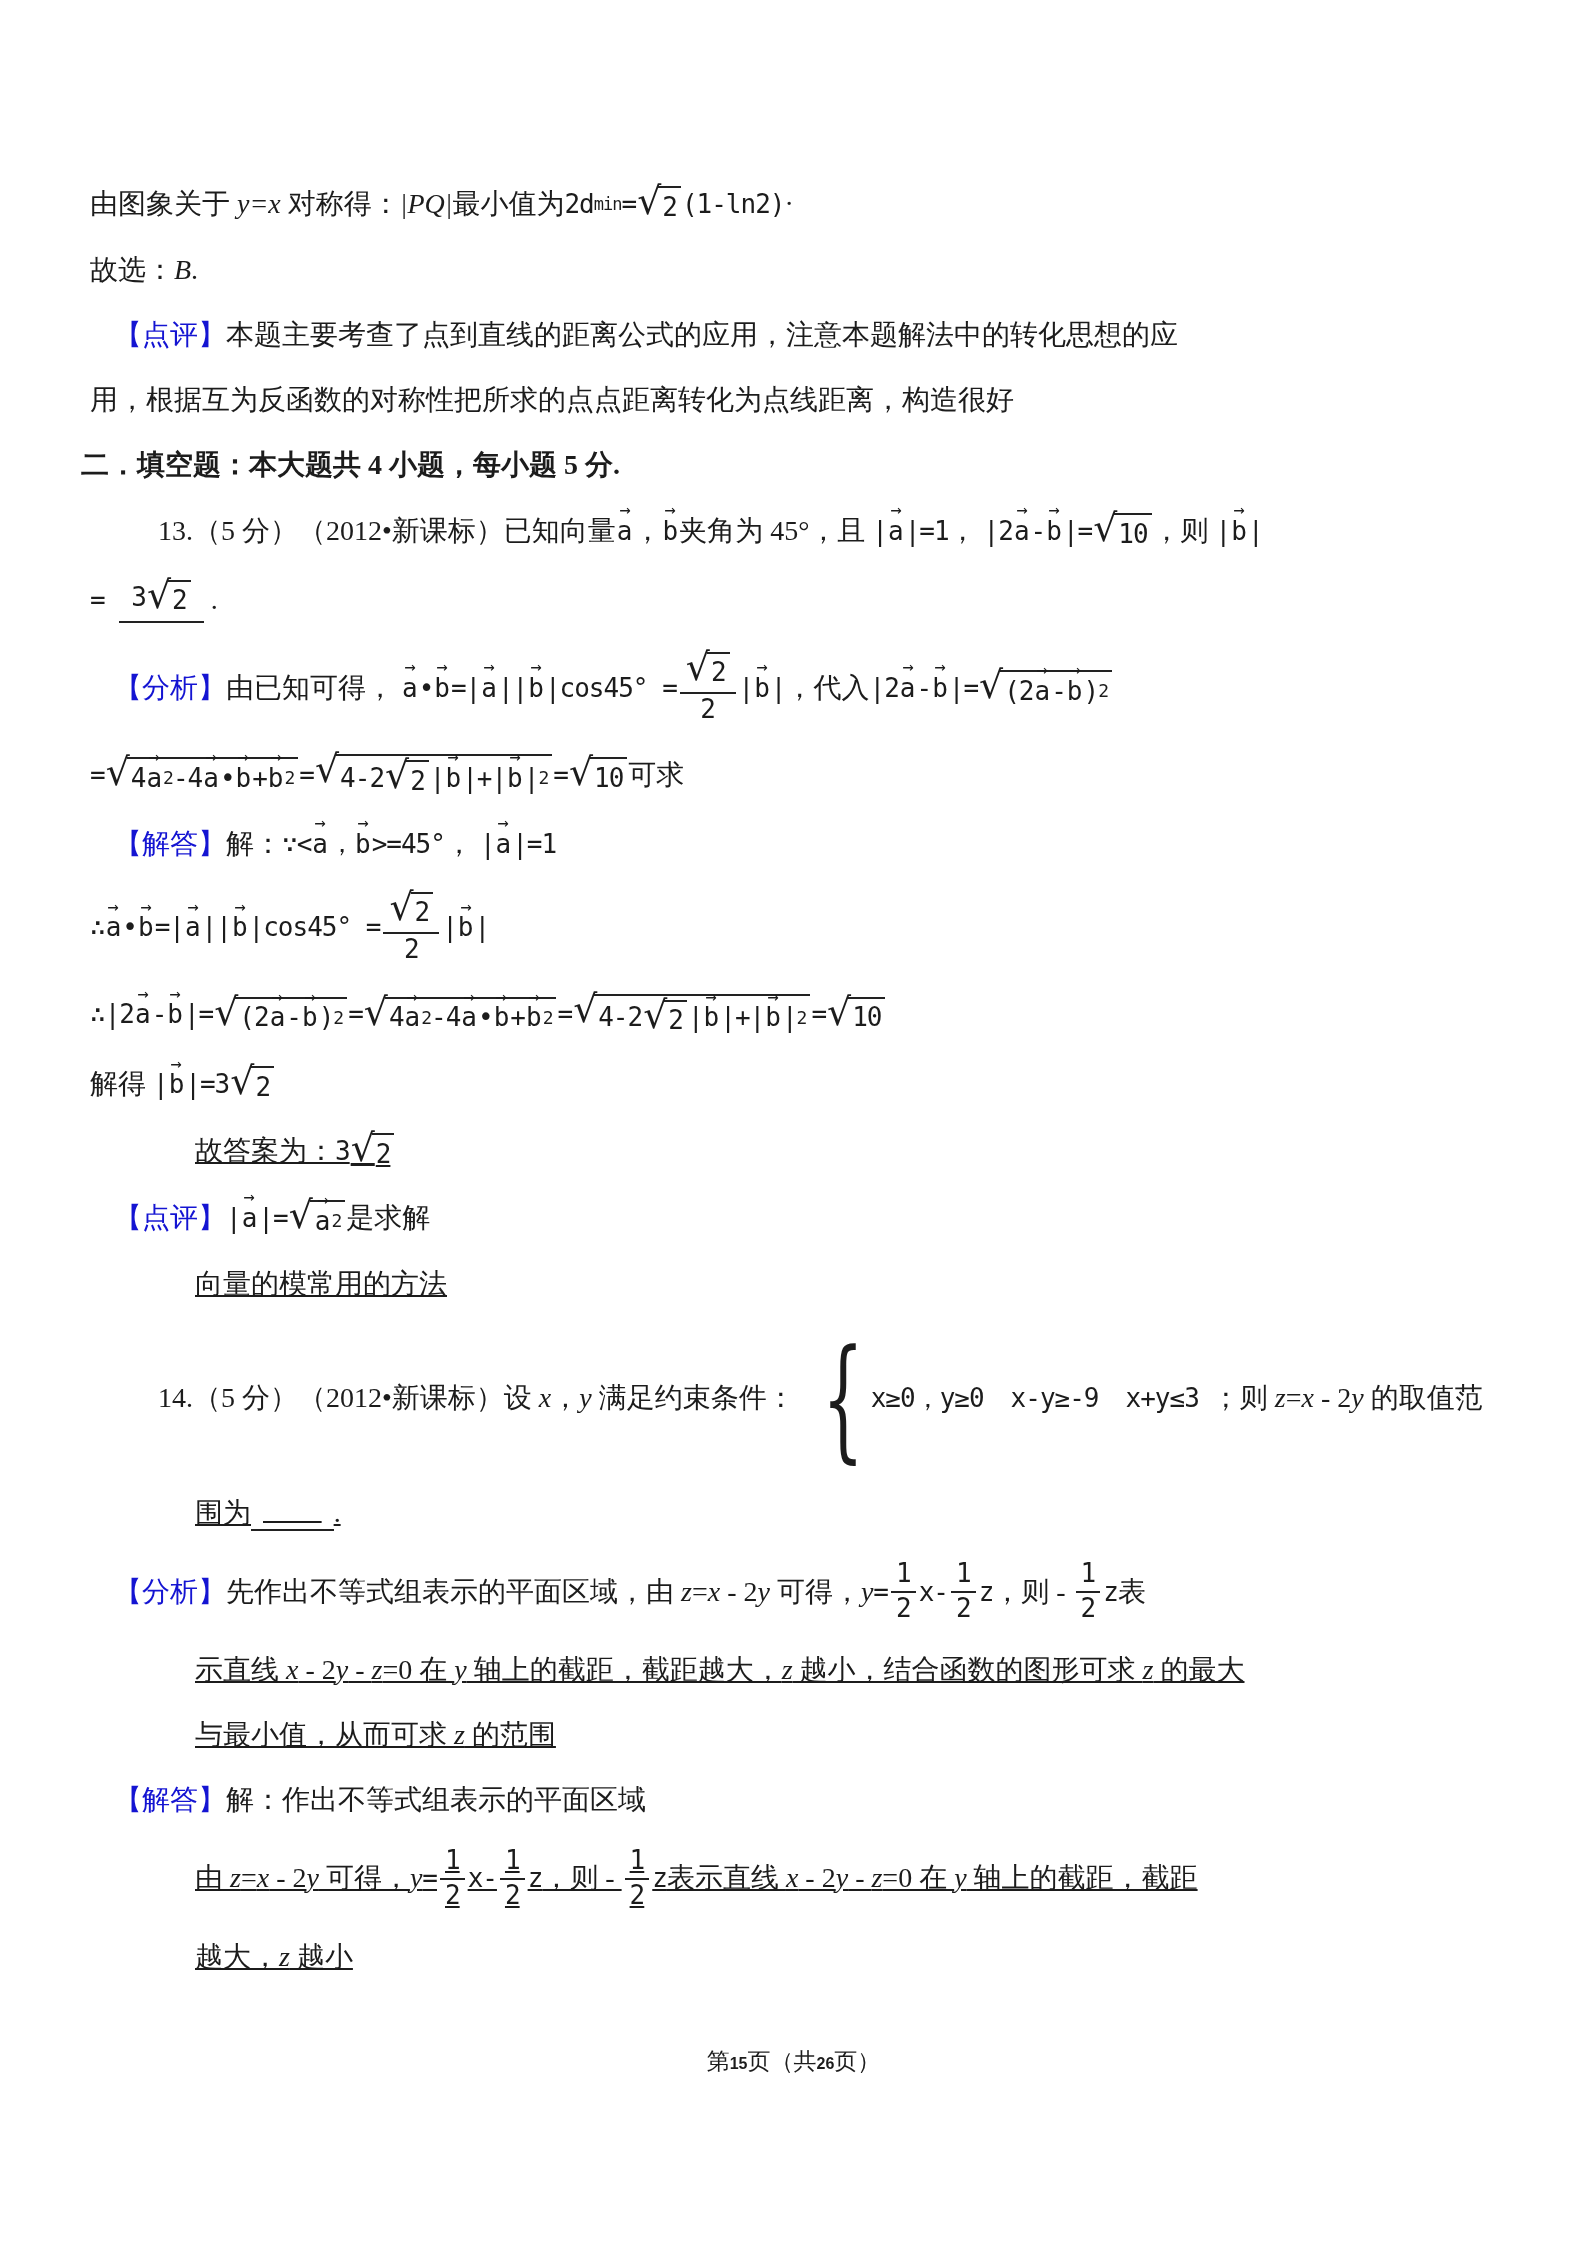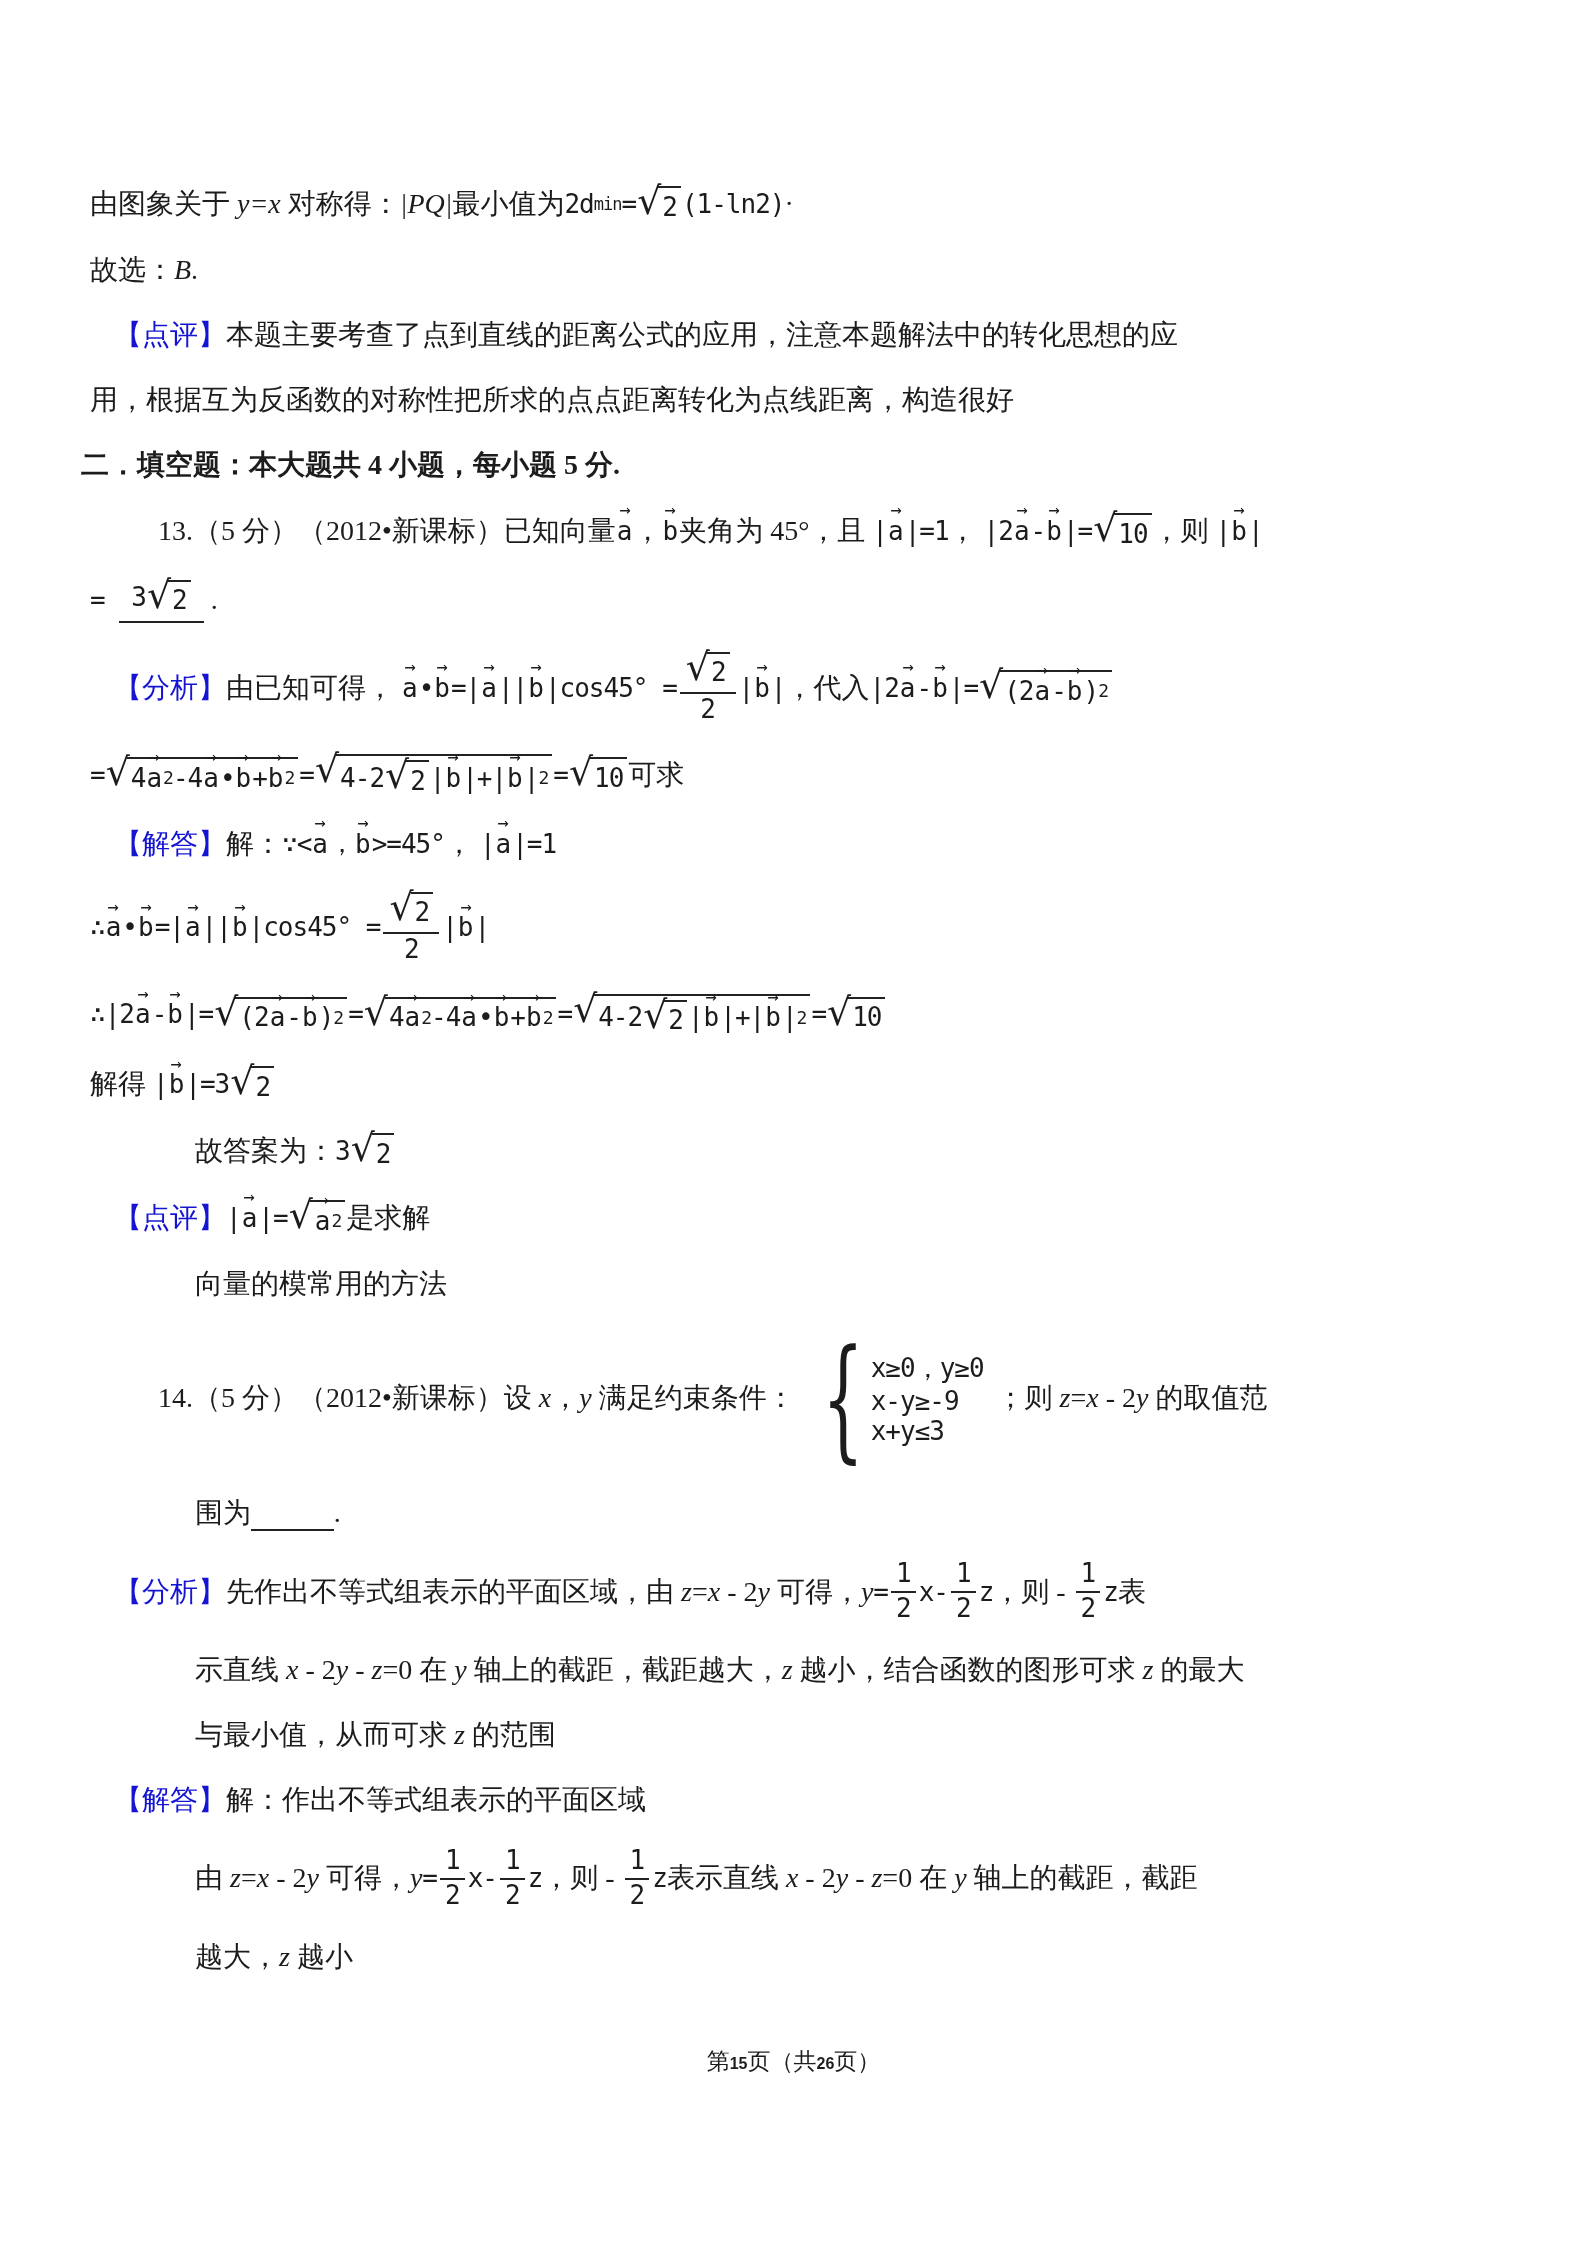--- a/index.html
+++ b/index.html
@@ -16,21 +16,21 @@
   }
   #doc { position: absolute; top: 172px; left: 0; right: 70px; }
   .line {
     display: flex; align-items: center; flex-wrap: nowrap;
     margin-bottom: 15px; padding-top: 12px;
     min-height: 46px;
   }
   .line span { white-space: pre; }
   .ind-item    { padding-left: 158px; }
   .ind-body    { padding-left: 90px; }
-  .ind-cont    { padding-left: 195px; }
+  .ind-cont    { padding-left: 195px; text-decoration: underline; }
   .ind-section { padding-left: 81px; }
   .t-text  { font-family: "Liberation Serif", "DejaVu Serif", serif; }
   .t-it    { font-style: italic; font-family: "Liberation Serif", "DejaVu Serif", serif; }
   .t-b     { font-weight: bold; }
   .t-label { color: var(--label-blue); margin-left: 24px; }
   .t-m, .t-sup, .t-sub {
     font-family: "DejaVu Sans Mono", "Liberation Mono", monospace;
     font-size: 26px; letter-spacing: -1px;
   }
   sup.t-sup { font-size: 18px; vertical-align: super; }
@@ -65,21 +65,21 @@
   .t-ul {
     display: inline-flex; align-items: center;
     border-bottom: 2px solid #222; padding: 0 12px 4px;
   }
   .t-cases { display: inline-flex; align-items: center; margin: 6px 6px; }
   .t-cases .brace {
     font-family: "DejaVu Serif", serif; font-weight: 200;
     font-size: 132px; line-height: 0.95;
     transform: scaleX(0.5); margin-right: -14px;
   }
-  .t-cases .rows { display: inline-flex; flex-direction: column; }
+  .t-cases .rows { display: inline-flex; flex-direction: row; gap: 27px; }
   .t-cases .row { display: inline-flex; align-items: center; }
   .footer-line {
     position: absolute; top: 2046px; left: 0; width: 100%;
     display: flex; justify-content: center; align-items: baseline;
     font-size: 23px;
   }
   .footer-line .t-b { font-family: "Liberation Sans", "DejaVu Sans", sans-serif; font-size: 16px; }
 </style>
 </head>
 <body>

